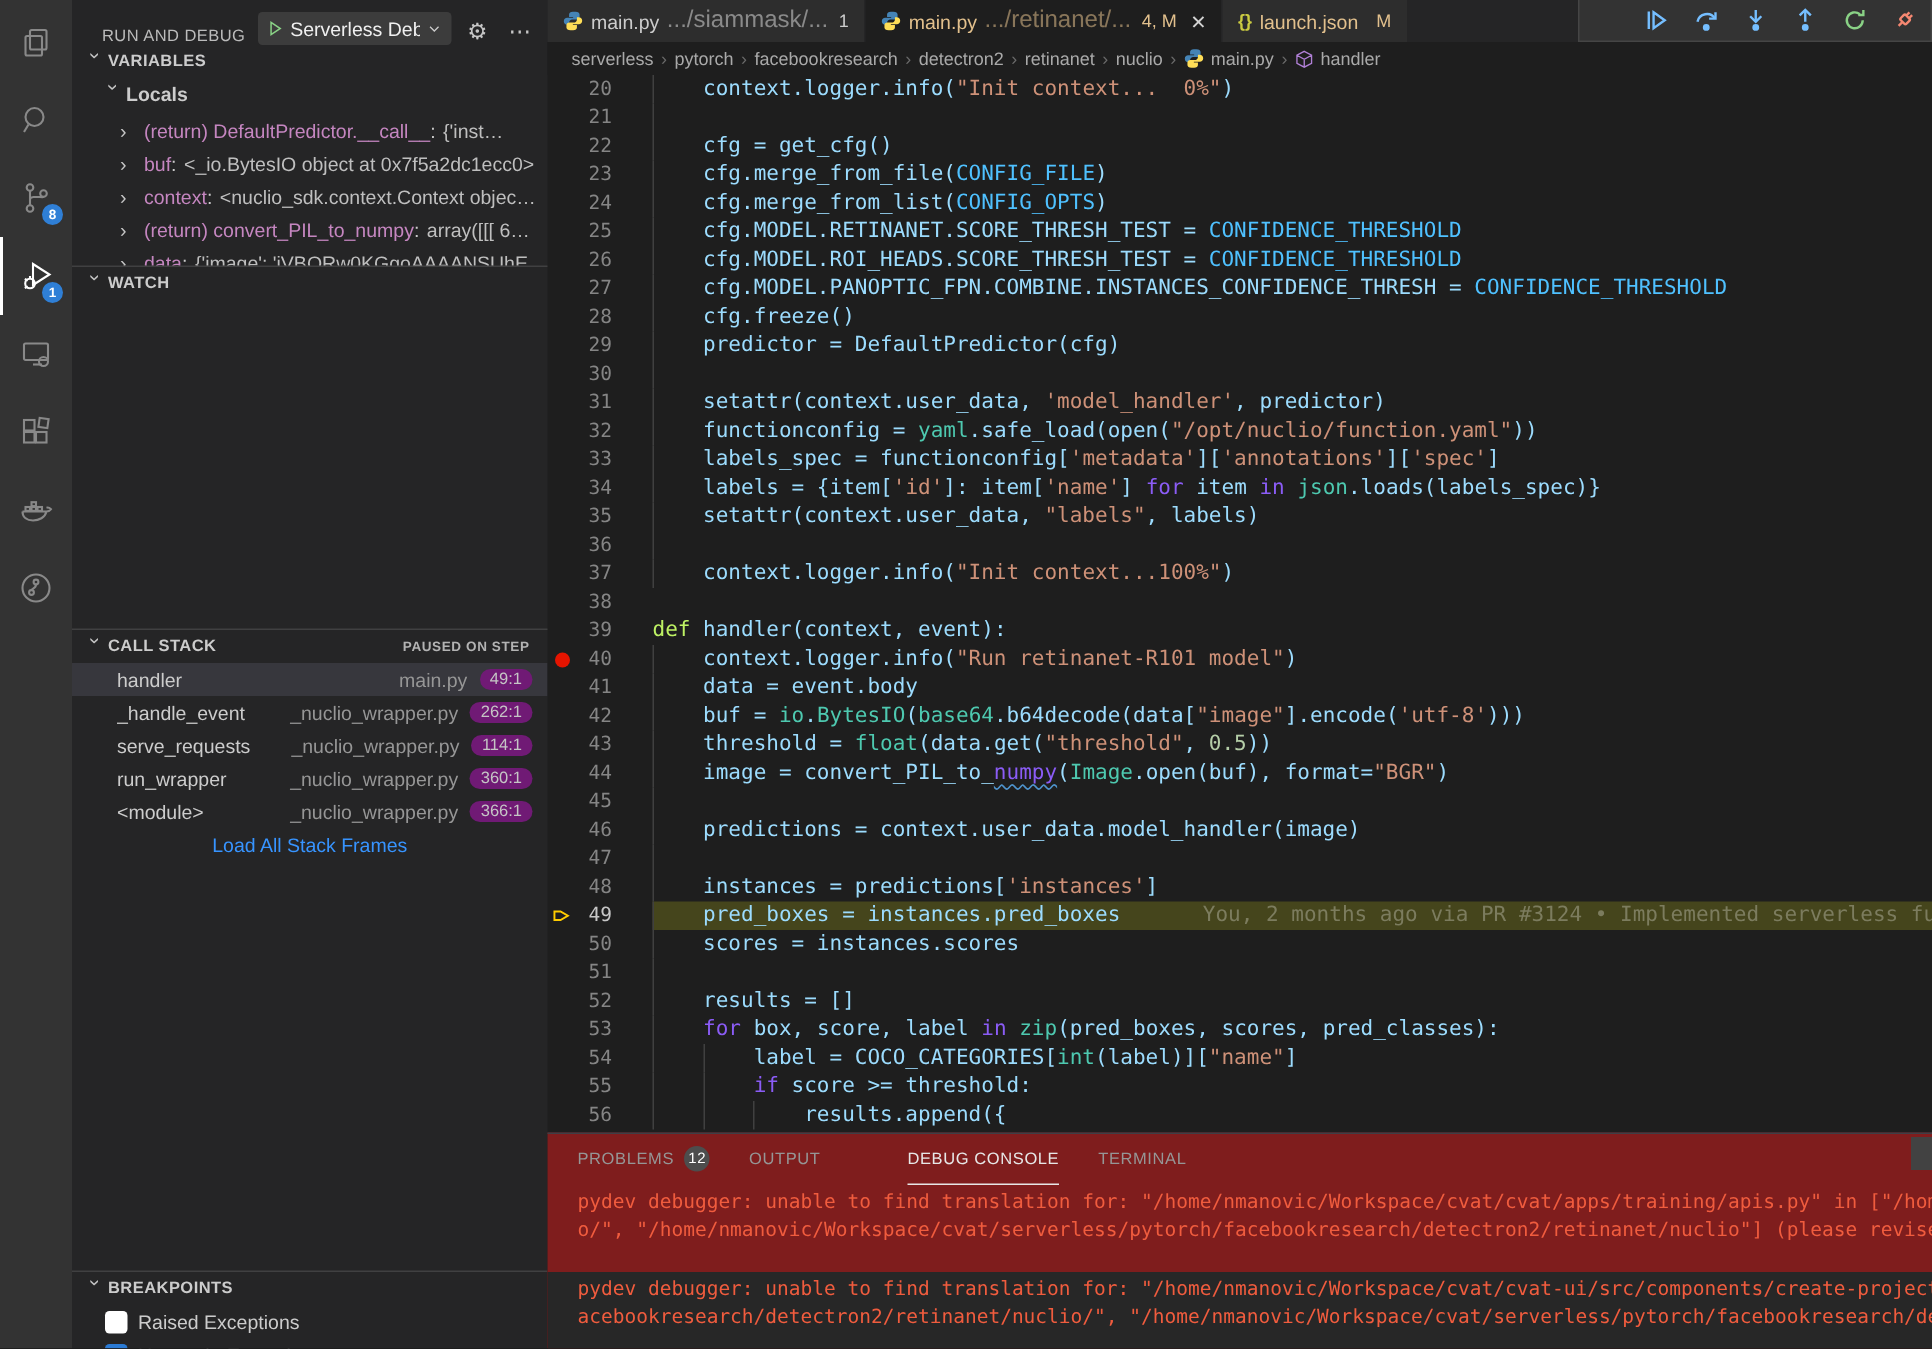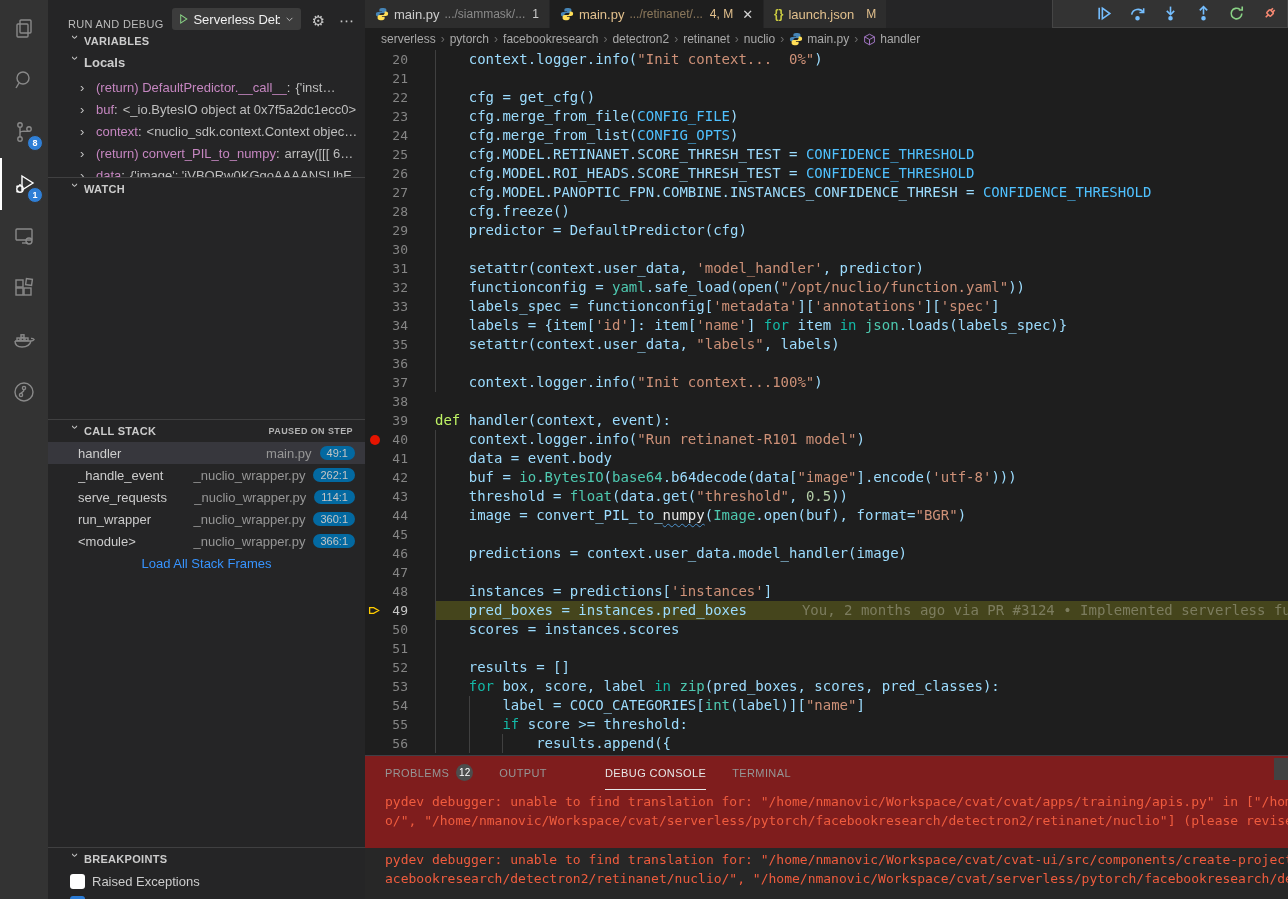--- a/index.html
+++ b/index.html
@@ -17,47 +17,47 @@
 
   
   #sidebar { position:absolute; left:48px; top:0; width:317px; height:100%; background:#252526; font-size:13px; }
   #sb-header { display:flex; align-items:flex-end; height:30px; padding:0 8px 0 20px; gap:8px; }
   #sb-title { font-size:11px; color:#bbbbbb; white-space:nowrap; letter-spacing:.3px; }
   #config-picker { flex:1; height:22px; background:#3c3c3c; border-radius:3px; display:flex; align-items:center; padding:0 6px; gap:5px; color:#f0f0f0; font-size:13px; cursor:pointer; overflow:hidden; }
   #config-picker .lbl { white-space:nowrap; overflow:hidden; }
   .sb-iconbtn { color:#c5c5c5; font-size:15px; cursor:pointer; padding:0 3px; }
   .section { position:absolute; left:0; width:100%; overflow:hidden; }
   .sec-top-border { border-top:1px solid rgba(128,128,128,0.30); }
-  .sec-title { display:flex; align-items:center; height:22px; padding-left:20px; font-size:11px; font-weight:bold; color:#cccccc; cursor:pointer; letter-spacing:.3px; }
+  .sec-title { display:flex; align-items:center; height:22px; padding-left:8px; font-size:11px; font-weight:bold; color:#cccccc; cursor:pointer; letter-spacing:.3px; }
   .twisty { display:inline-block; width:16px; color:#c5c5c5; font-weight:normal; font-size:13px; }
   .twisty.down { transform:rotate(90deg); transform-origin:45% 55%; }
   .scope-row { display:flex; align-items:center; height:20px; padding-left:20px; font-weight:bold; color:#cccccc; cursor:pointer; }
   .var-row { display:flex; align-items:center; height:22px; padding-left:32px; white-space:nowrap; overflow:hidden; cursor:pointer; }
   .var-name { color:#c586c0; }
   .var-sep { color:#cccccc; margin-right:5px; }
   .var-val { color:#bfbfbf; }
   .stack-row { display:flex; align-items:center; height:22px; padding:0 10px 0 30px; cursor:pointer; white-space:nowrap; overflow:hidden; }
   .stack-row.selected { background:#37373d; }
   .stack-name { color:#cccccc; flex:1; overflow:hidden; }
   .stack-file { color:#969696; margin-right:8px; }
-  .stack-pos { background:#0369a1; color:#c5c5c5; font-size:11px; border-radius:9px; padding:1px 7px; }
+  .stack-pos { background:#701a75; color:#c5c5c5; font-size:11px; border-radius:9px; padding:1px 7px; }
   .cs-status { margin-left:auto; padding-right:12px; font-size:9px; font-weight:bold; color:#b3b3b3; letter-spacing:.4px; }
   #cs-link { display:block; text-align:center; color:#3794ff; margin-top:4px; cursor:pointer; }
   .bp-row { display:flex; align-items:center; height:22px; padding-left:22px; gap:7px; cursor:pointer; }
   .bp-box { width:15px; height:15px; border-radius:3px; background:#ffffff; flex:none; }
   .bp-box.checked { background:#2a7ad4; position:relative; }
   .bp-box.checked:after { content:""; position:absolute; left:4px; top:1px; width:5px; height:9px; border:solid #ffffff; border-width:0 2px 2px 0; transform:rotate(40deg); }
 
   
   #editor { position:absolute; left:365px; top:0; right:0; height:100%; }
   #tabbar { position:relative; height:28px; background:#252526; display:flex; }
   .tab { display:flex; align-items:center; padding:0 10px; background:#2d2d2d; margin-right:1px; font-size:13px; cursor:pointer; white-space:nowrap; }
   .tab.active { background:#1e1e1e; }
   .tab .t-title { margin:0 5px 0 5px; color:#cccccc; }
-  .tab .t-desc { font-size:12px; color:#8a8a8a; }
+  .tab .t-desc { font-size:16px; color:#8a8a8a; }
   .tab .t-decor { margin-left:7px; font-size:12px; color:#cccccc; }
   .tab.gold .t-title, .tab.gold .t-decor { color:#e2c08d; }
   .tab.gold .t-desc { color:rgba(226,192,141,0.55); }
   .tab .t-close { margin-left:9px; color:#d4d4d4; font-size:13px; }
   .json-ico { color:#cbcb41; font-weight:bold; font-size:12px; }
 
   #debug-toolbar { position:absolute; top:0; right:0; height:28px; background:#333333; border:1px solid #454545; border-top:none; display:flex; align-items:center; padding:0 9px; gap:15px; z-index:5; }
   .dt-btn { width:18px; height:18px; cursor:pointer; display:flex; align-items:center; justify-content:center; }
   .dt-btn svg { width:17px; height:17px; fill:none; stroke-width:1.5; }
 
@@ -69,23 +69,23 @@
   #code { position:absolute; top:50px; left:0; right:0; height:705px; overflow:hidden; font-family:"DejaVu Sans Mono", monospace; font-size:14px; }
   .cline { display:flex; height:19px; line-height:19px; white-space:pre; }
   .glyph { width:20px; flex:none; position:relative; cursor:pointer; }
   .bp-dot { position:absolute; left:5px; top:4.5px; width:10px; height:10px; border-radius:50%; background:#e51400; }
   .cur-arrow { position:absolute; left:3px; top:3px; }
   .lnum { width:23px; flex:none; text-align:right; color:#858585; font-size:13px; cursor:default; }
   .cline.cur .lnum { color:#c6c6c6; }
   .ltext { flex:1; margin-left:27px; position:relative; cursor:text; }
   .cline.cur .ltext { background:#45451c; }
   .guide { position:absolute; top:0; width:1px; height:19px; background:#404040; }
-  .tk-d { color:#9cdcfe; } .tk-k { color:#14b8a6; } .tk-b { color:#bef264;text-align:right; }
+  .tk-d { color:#9cdcfe; } .tk-k { color:#8b5cf6; } .tk-b { color:#bef264;text-align:right; }
   .tk-s { color:#ce9178; } .tk-n { color:#b5cea8; } .tk-c { color:#4fc1ff; } .tk-t { color:#4ec9b0; }
-  .tk-w { color:#e5e5e5; text-decoration:underline wavy #4e94ce 1px; text-underline-offset:3px; }
+  .tk-w { color:#8b5cf6; text-decoration:underline wavy #4e94ce 1px; text-underline-offset:3px; }
   .blame { color:rgba(170,170,150,0.55); margin-left:55px; }
 
   
   #panel { position:absolute; top:755px; left:0; right:0; bottom:0; border-top:1px solid #3f3f46; background:#7f1d1d; }
   #panel-tabs { height:34px; display:flex; align-items:center; padding-left:20px; gap:26px; font-size:11px; color:#969696; letter-spacing:.4px; }
   .panel-tab { display:flex; align-items:center; gap:7px; height:100%; cursor:pointer; border-bottom:1px solid transparent; }
   .panel-tab.active { color:#e7e7e7; border-bottom-color:#e7e7e7;margin-left:32px; }
   .ptab-badge { min-width:17px; height:17px; border-radius:50%; background:#4d4d4d; color:#ffffff; font-size:10px; display:flex; align-items:center; justify-content:center; }
   #console { position:absolute; top:36px; left:0; right:0; bottom:0; font-family:"DejaVu Sans Mono", monospace; font-size:13px; color:#f05c3e; overflow:hidden; }
   .console-block { padding:0 0 0 20px; }

